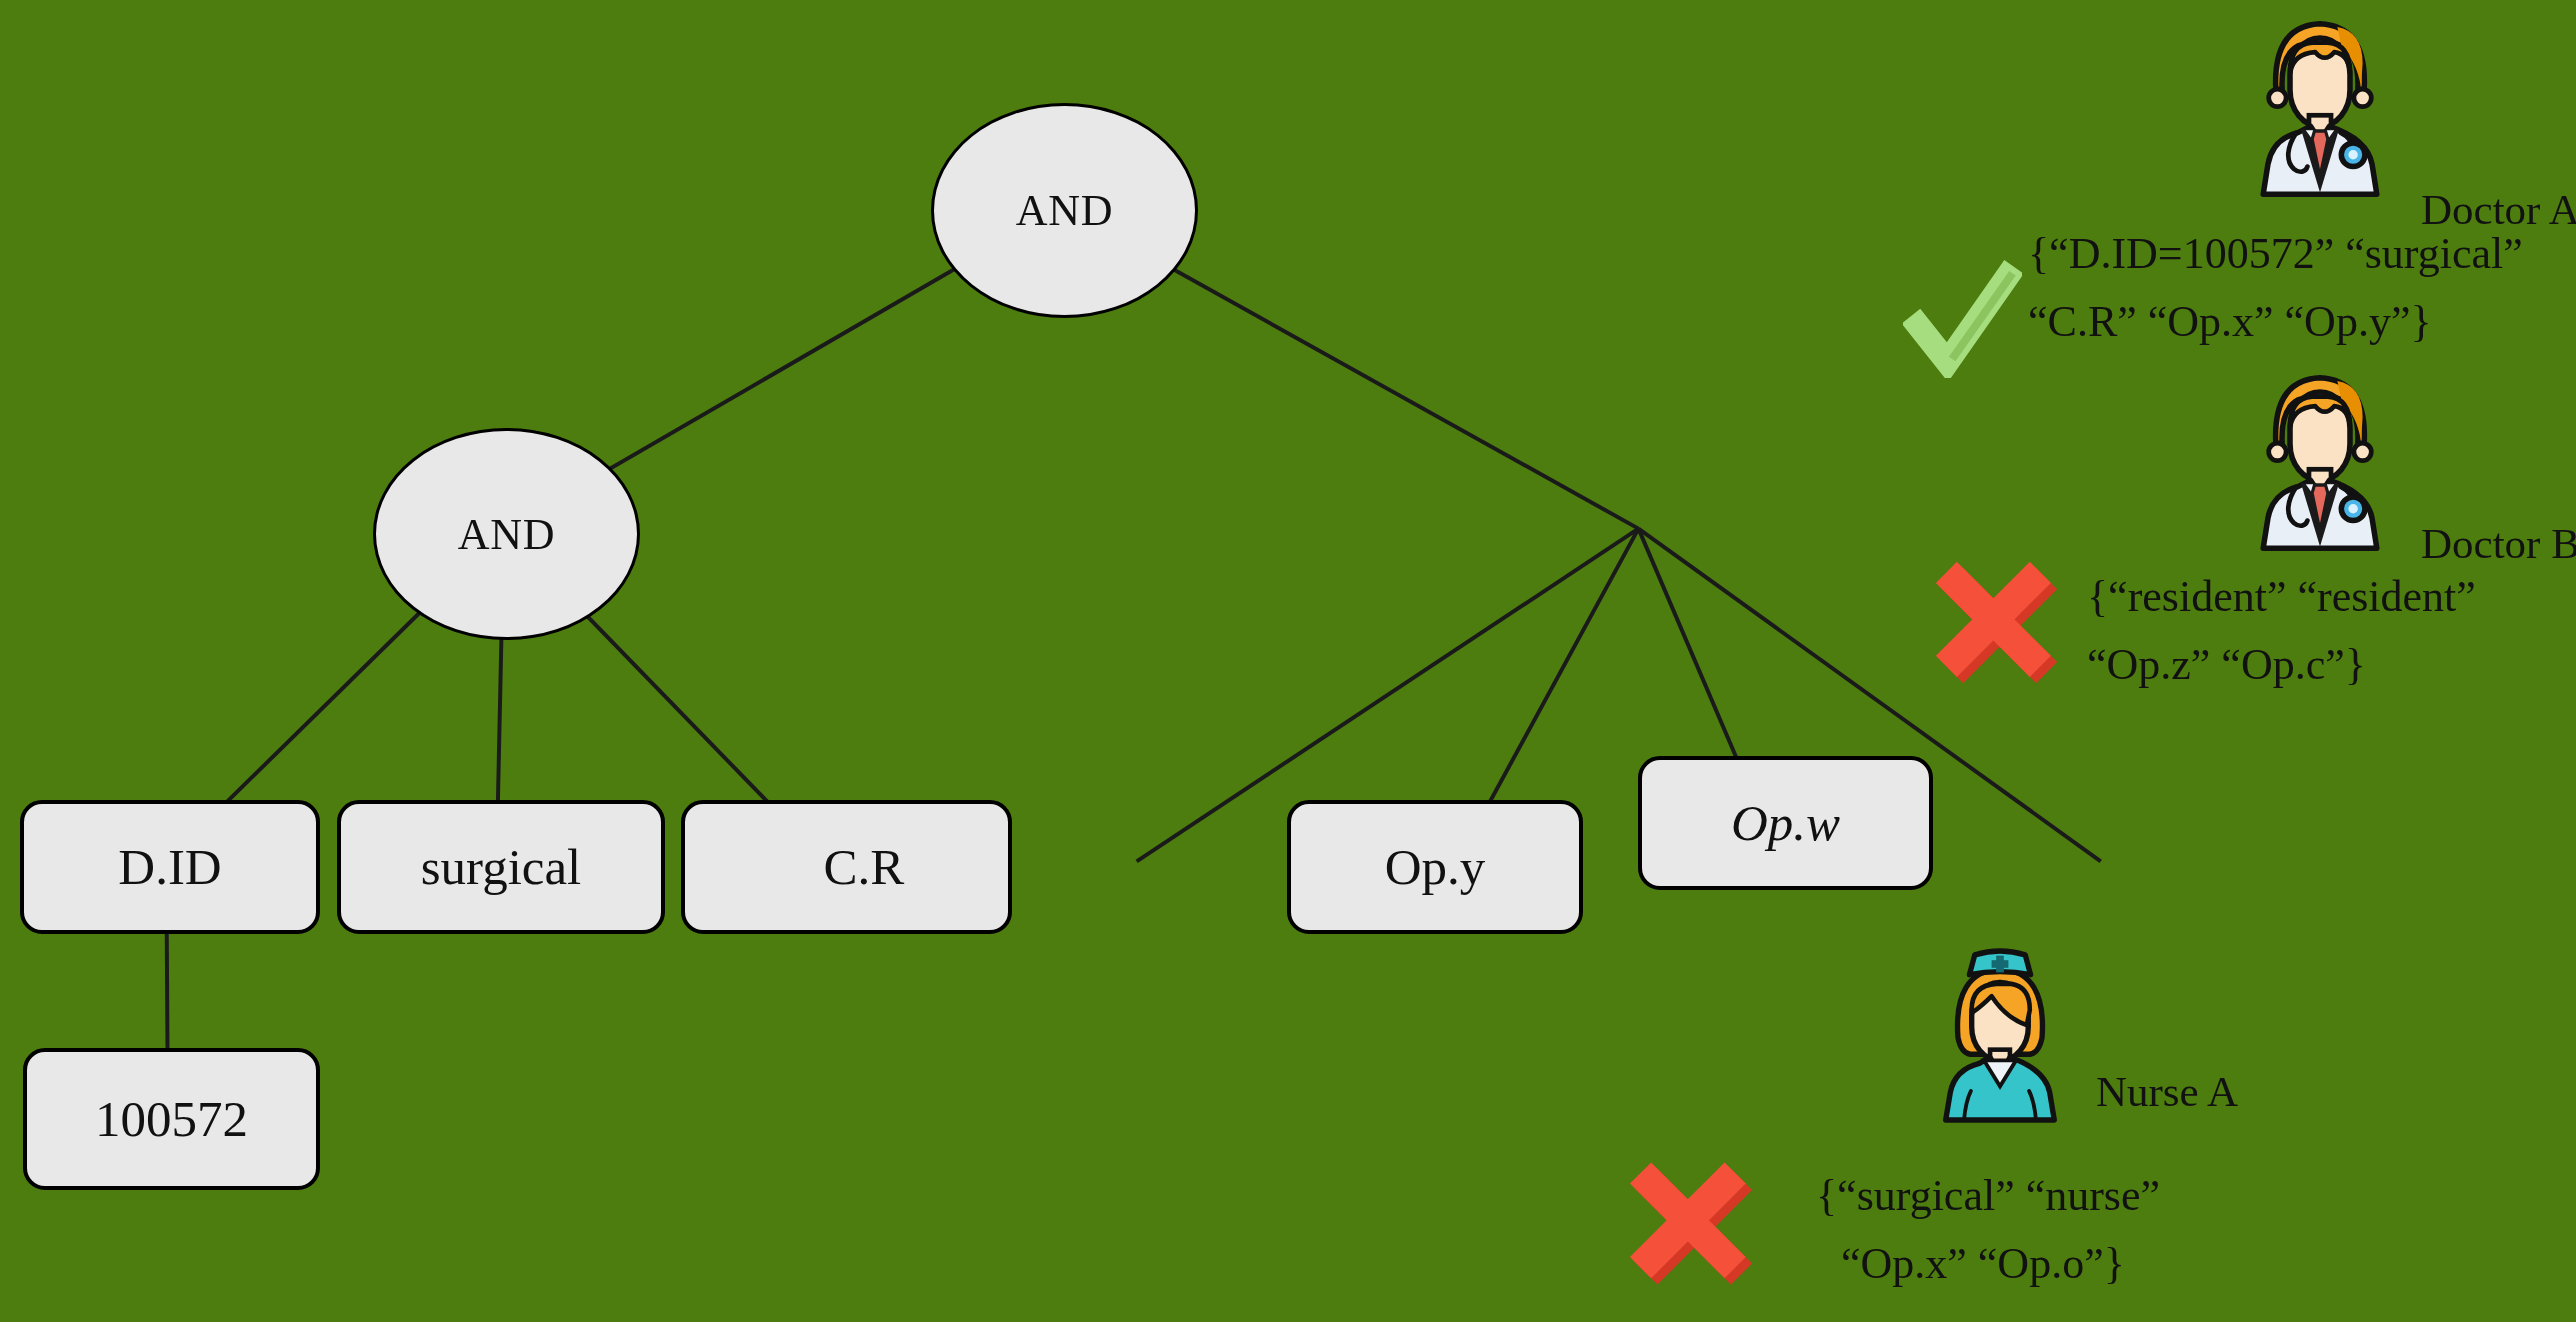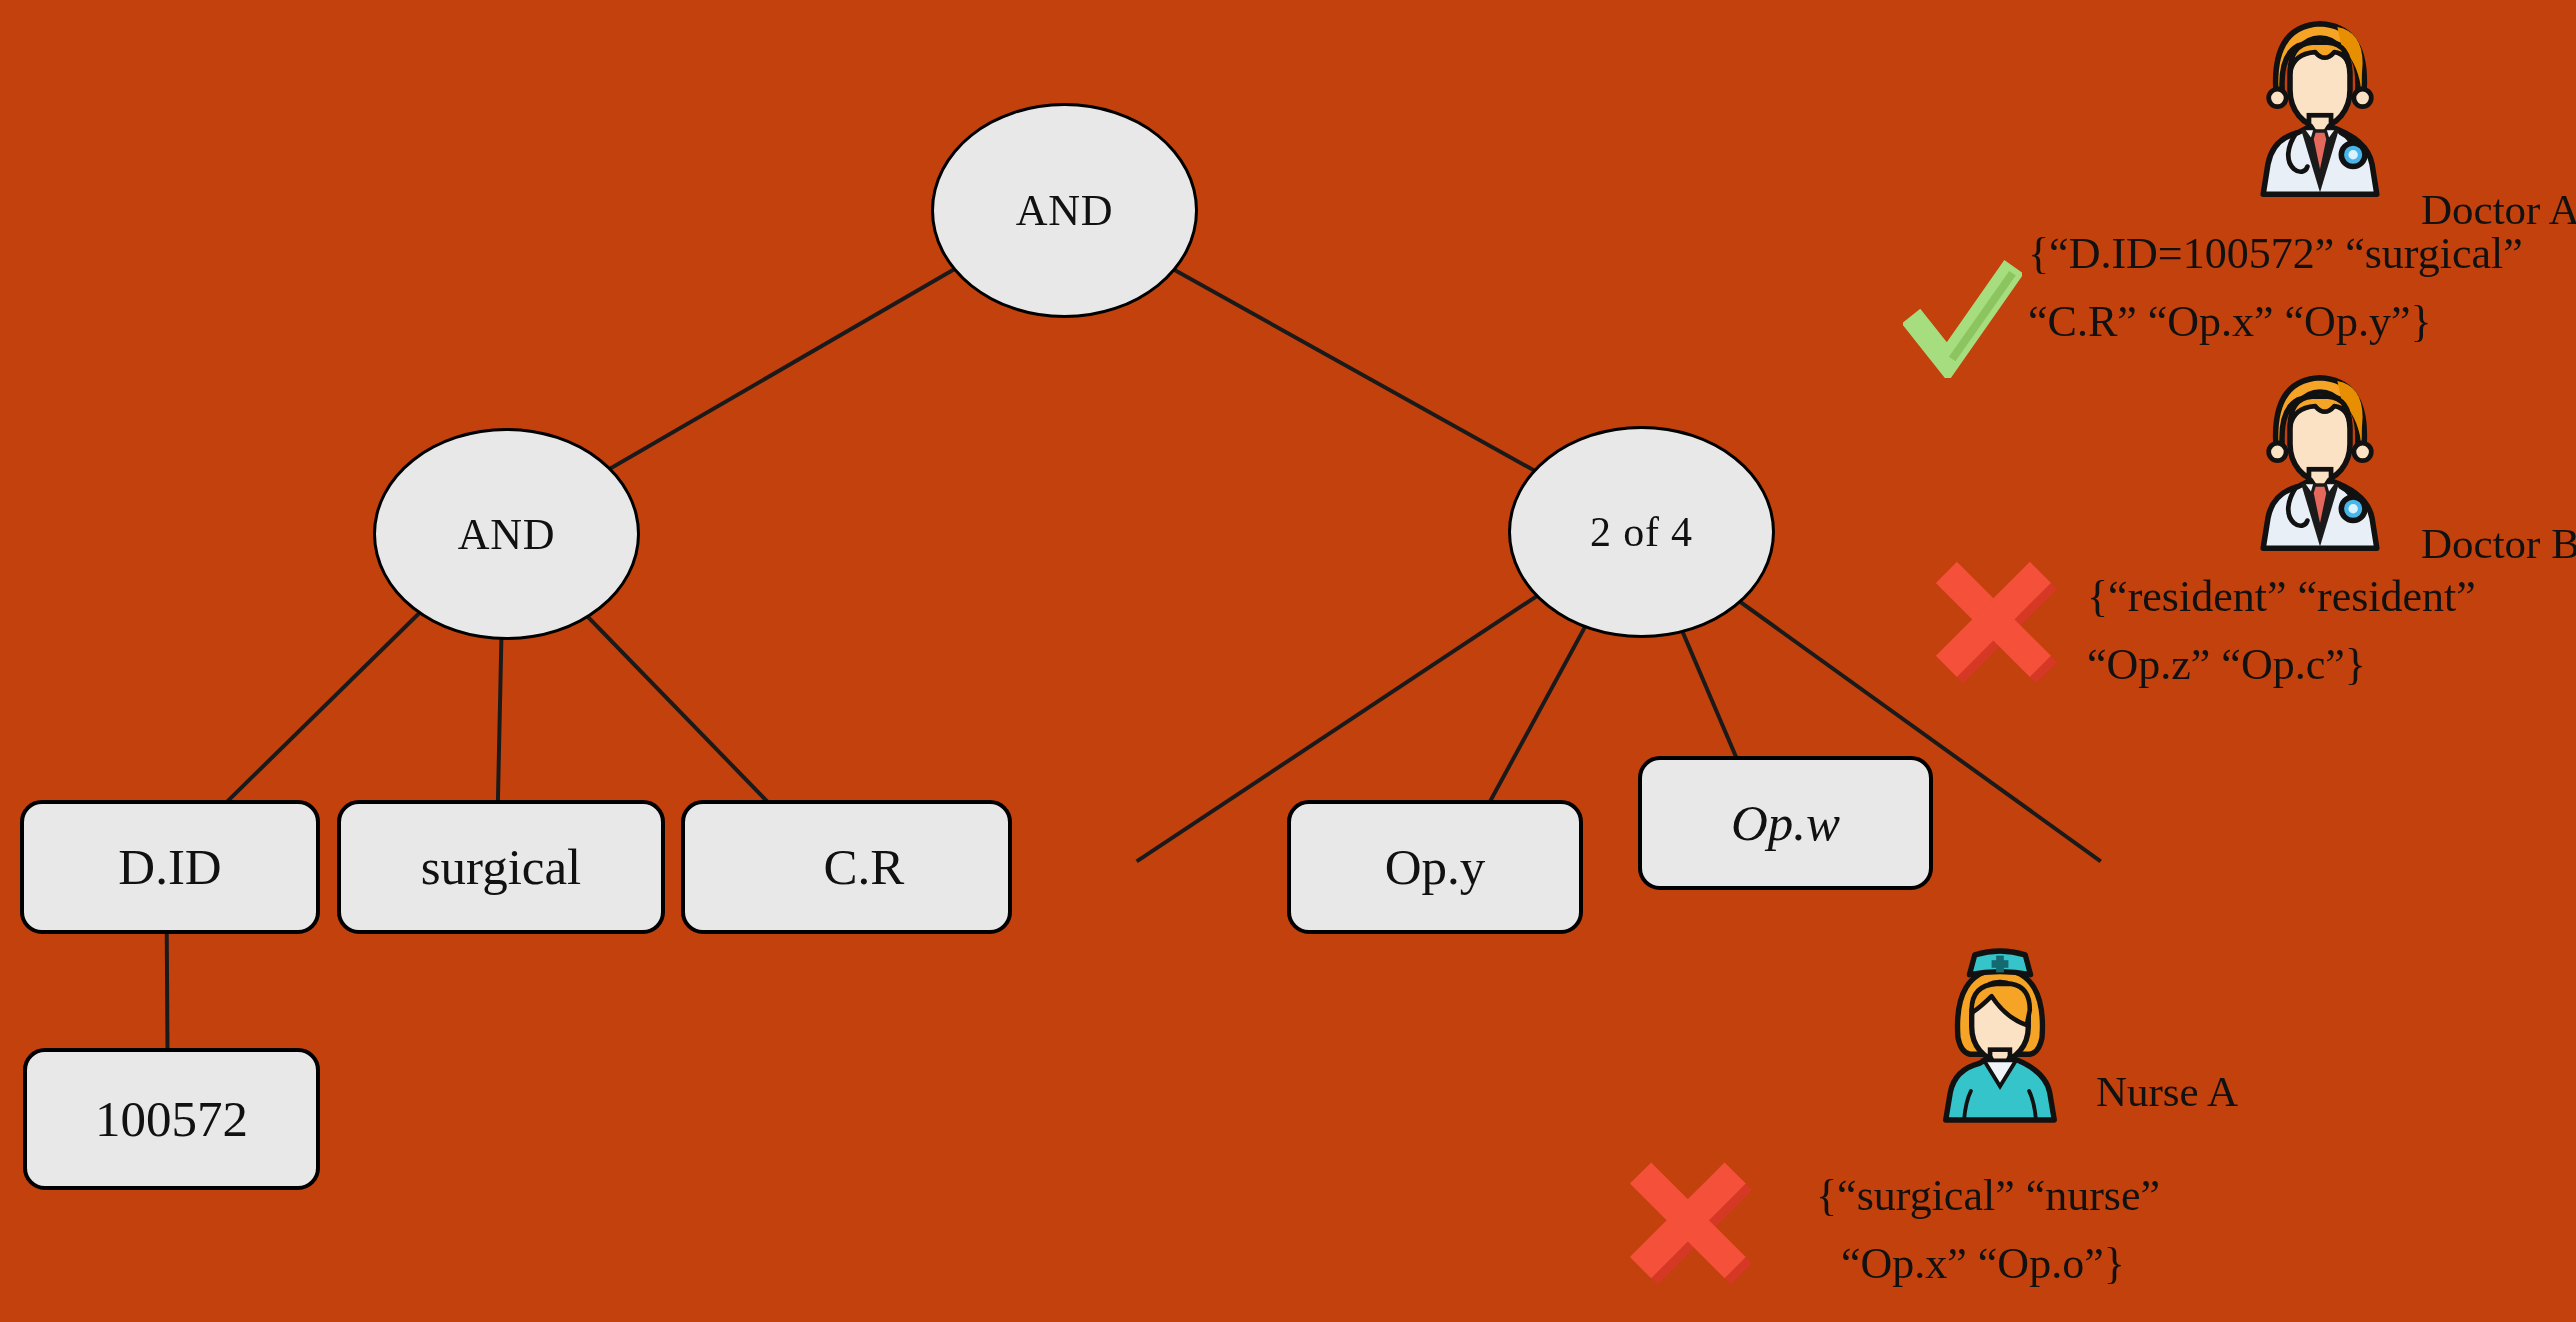--- a/index.html
+++ b/index.html
@@ -1,17 +1,17 @@
 <!DOCTYPE html>
 <html style="font-size:12.6px"><head>
 <meta charset="utf-8">
 <style>
   html,body{margin:0;padding:0;background:#ffffff;}
   body{font-family:"Liberation Serif","DejaVu Serif",serif;color:#111;}
-  .stage{position:relative;width:2576px;height:1322px;background:#c2410c;overflow:hidden;}
+  .stage{position:relative;width:2576px;height:1322px;background:#4d7c0f;overflow:hidden;}
   .edges{position:absolute;left:0;top:0;z-index:1;}
   .gate{
     position:absolute;z-index:2;
     background:#e8e8e8;border:3.2px solid #000;border-radius:50%;
     display:flex;align-items:center;justify-content:center;
     font-size:44px;letter-spacing:0.8px;
   }
   .gate.small{font-size:42px;}
   .leaf{
     position:absolute;z-index:2;
@@ -44,23 +44,20 @@
       <line x1="2073" y1="669" x2="2658" y2="1090"></line>
       <line x1="210" y1="1092" x2="212" y2="1411"></line>
     </g>
   </svg>
 
   <div class="gate" style="left:931px;top:103px;width:261px;height:209px;">
     <span>AND</span>
   </div>
   <div class="gate" style="left:373px;top:428px;width:261px;height:206px;">
     <span>AND</span>
-  </div>
-  <div class="gate small" style="left:1508px;top:426px;width:261px;height:206px;">
-    <span>2 of 4</span>
   </div>
 
   <div class="leaf" style="left:20px;top:800px;width:292px;height:126px;">
     <span>D.ID</span>
   </div>
   <div class="leaf" style="left:337px;top:800px;width:320px;height:126px;">
     <span>surgical</span>
   </div>
   <div class="leaf" style="left:681px;top:800px;width:288px;height:126px;padding-left:35px;">
     <span>C.R</span>

